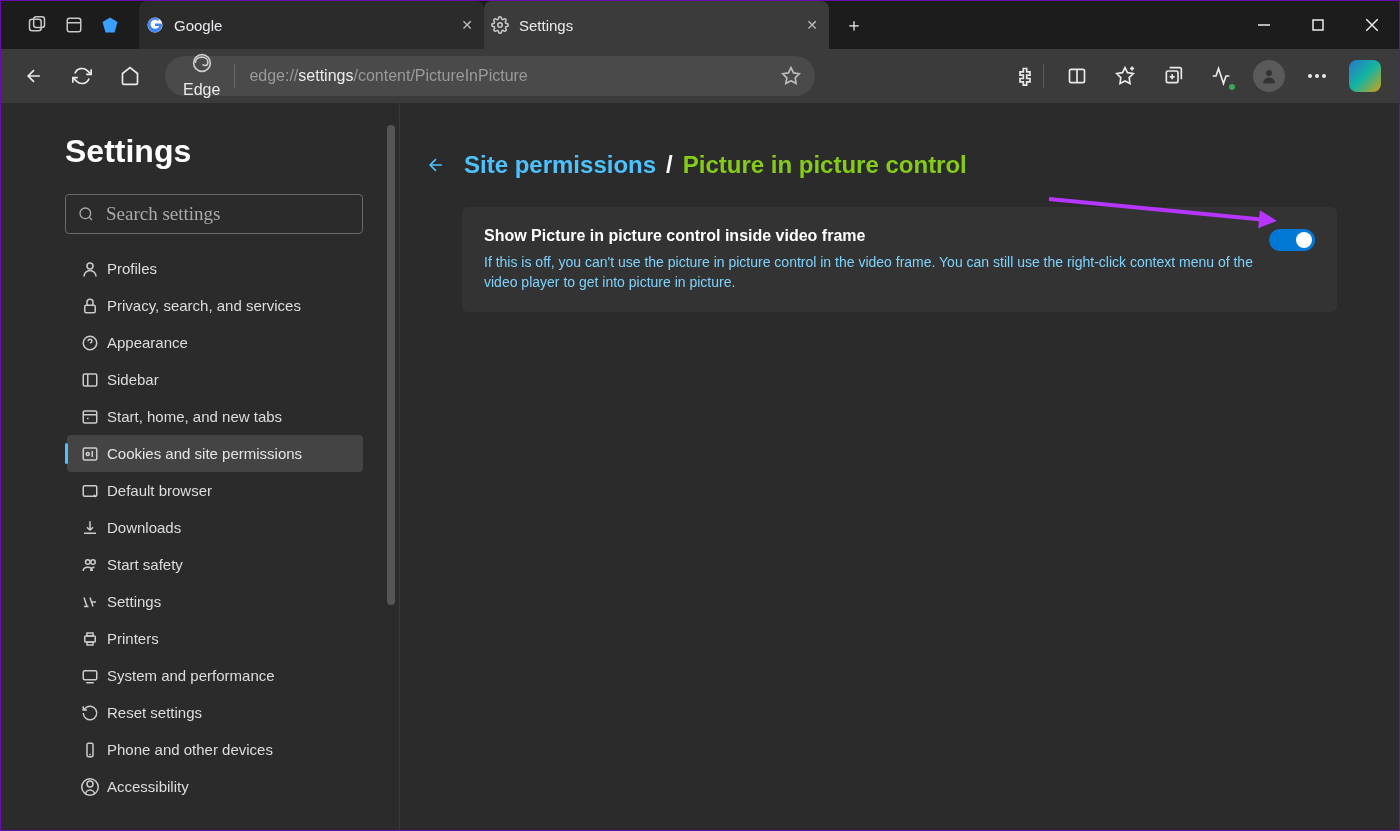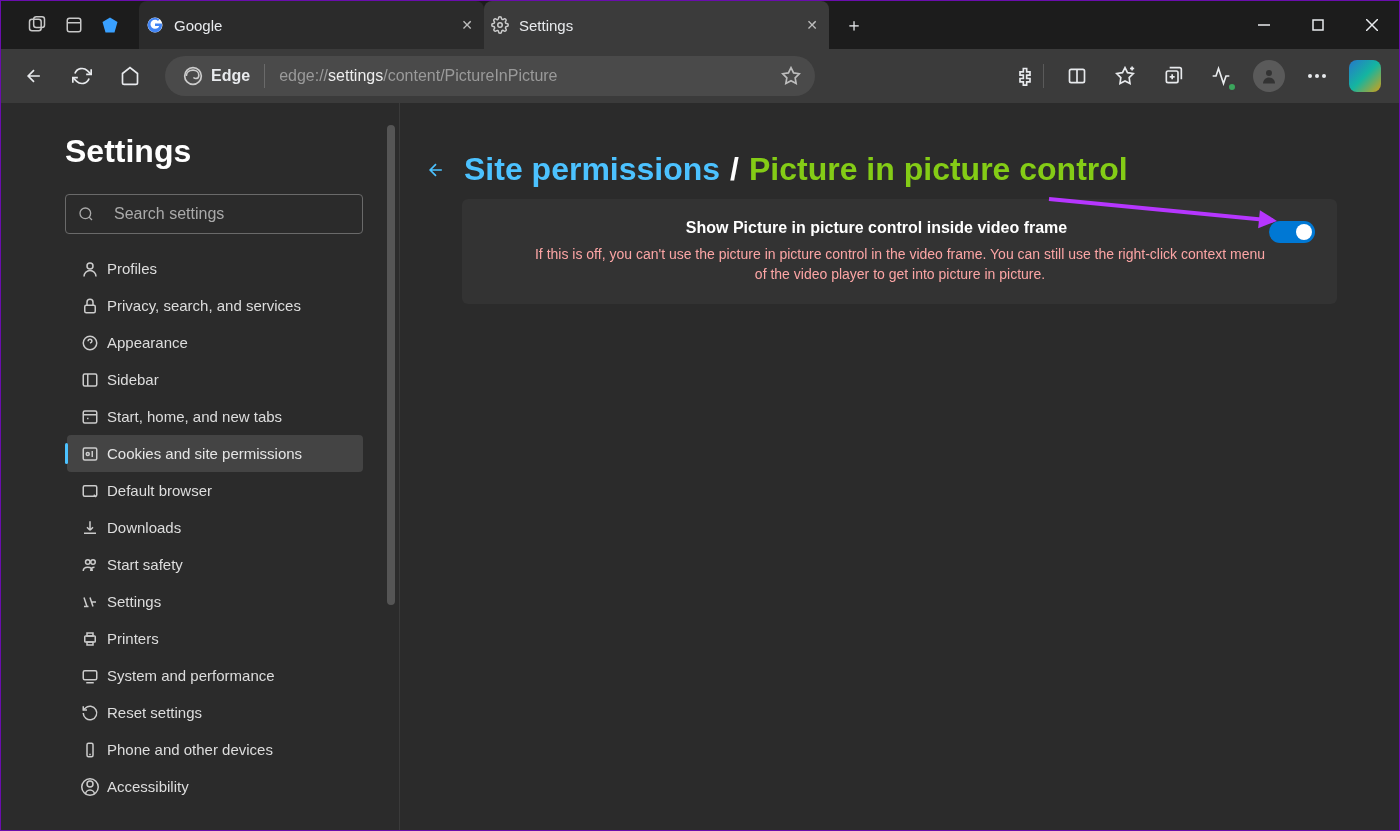--- a/index.html
+++ b/index.html
@@ -101,22 +101,23 @@
       align-items: center;
       padding: 0 8px 0 18px;
       margin-left: 8px;
     }
     .addr-edge-label {
       display: flex;
       align-items: center;
       gap: 8px;
       color: #e8eaed;
       font-size: 16px;
-      font-weight: 700;
+      font-weight: 400;
       padding-right: 14px;
+      flex-direction: column;
     }
     .addr-divider {
       width: 1px;
       height: 24px;
       background: #6a6a6a;
       margin-right: 14px;
     }
     .url-text { font-size: 16px; color: #9a9a9a; }
     .url-text .em { color: #eee; }
     .fav-icon { margin-left: auto; color: #bdbdbd; padding: 6px;}
@@ -169,23 +170,24 @@
       padding: 0 0 16px 64px;
     }
     .search-box {
       margin: 8px 36px 12px 64px;
       height: 40px;
       border: 1px solid #6a6a6a;
       border-radius: 4px;
       display: flex;
       align-items: center;
       padding: 0 12px;
-      gap: 20px;
+      gap: 12px;
       color: #aaa;
-      font-size: 16px;
+      font-size: 19px;
+      font-family: Liberation Serif, serif;
     }
     .nav-list { padding: 4px 36px 0 64px; }
     .nav-item {
       height: 37px;
       display: flex;
       align-items: center;
       gap: 8px;
       font-size: 15px;
       color: #ddd;
       padding: 0 14px;
@@ -216,41 +218,40 @@
     .main-panel {
       flex: 1;
       padding: 48px 62px 0 26px;
       position: relative;
       border-left: 1px solid #3a3a3a;
     }
     .breadcrumb {
       display: flex;
       align-items: center;
       gap: 8px;
-      font-size: 32px;
+      font-size: 24px;
       font-weight: 600;
-      margin-bottom: 11px;
+      margin-bottom: 28px;
     }
     .breadcrumb .back-arrow { color: #4cc2ff; font-size: 22px; padding-right:10px;}
     .breadcrumb .link { color: #4cc2ff; }
     .breadcrumb .sep { color: #fff; padding: 0 2px;}
     .breadcrumb .current { color: #84cc16; }
 
     .setting-card {
       margin-left: 36px;
       background: #333;
       border-radius: 6px;
       padding: 20px 22px;
       display: flex;
       align-items: flex-start;
-      text-align: center;
     }
     .setting-text { flex: 1; }
     .setting-title { font-size: 16px; font-weight: 600; color: #fff; margin-bottom: 8px;}
-    .setting-desc { font-size: 14px; color: #fca5a5; line-height: 1.4; max-width: 820px; margin-left: 47px;}
+    .setting-desc { font-size: 14px; color: #7dd3fc; line-height: 1.4; max-width: 820px;}
     .toggle {
       width: 46px; height: 22px;
       background: #0078d4;
       border-radius: 11px;
       position: relative;
       flex-shrink: 0;
       margin-top: 2px;
     }
     .toggle::after {
       content: "";

